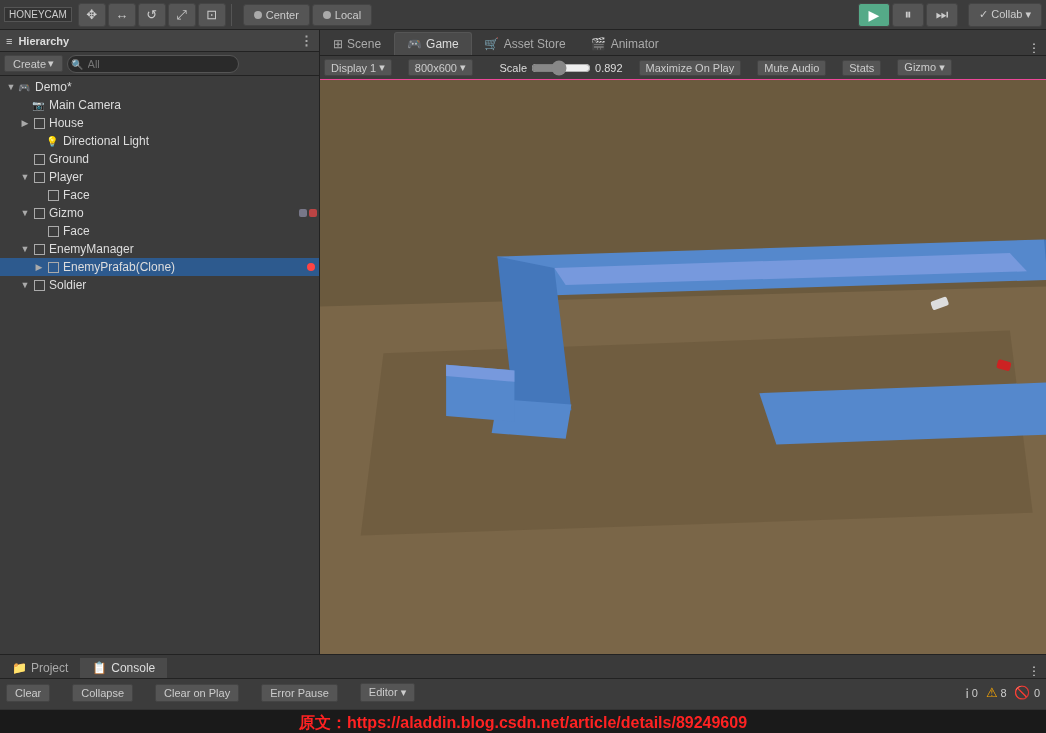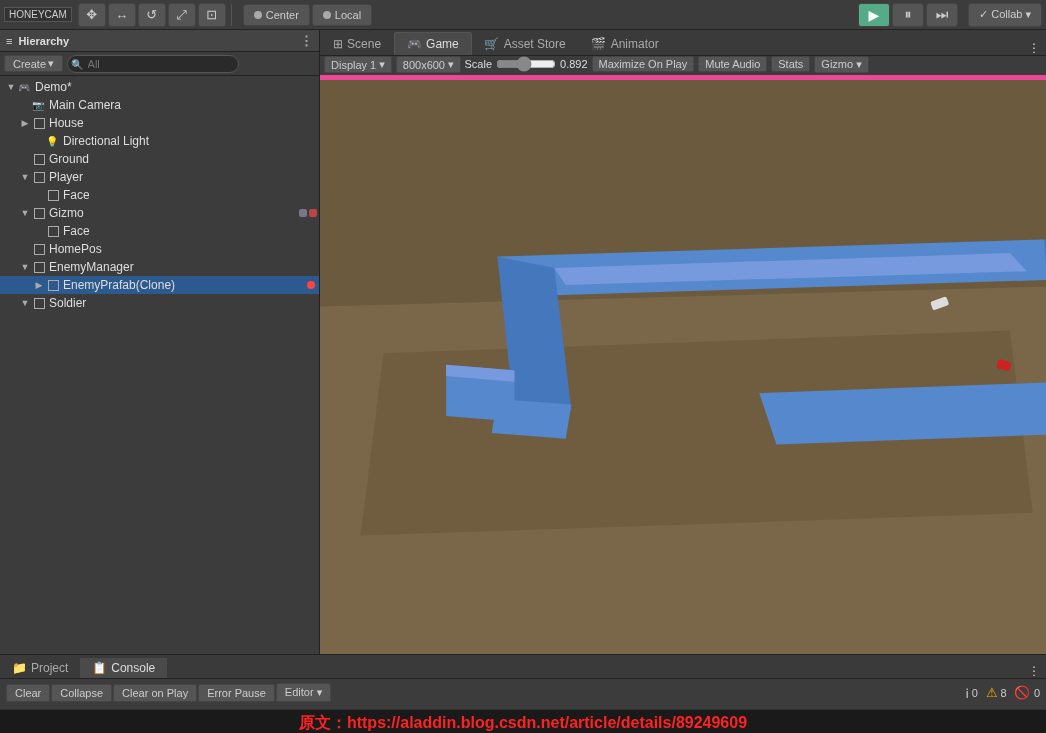--- a/index.html
+++ b/index.html
@@ -170,37 +170,37 @@
       border-bottom: 1px solid #222;
       display: flex;
       align-items: flex-end;
     }
 
     
     #game-toolbar {
       height: 24px;
       background: #3c3c3c;
       display: flex;
-      align-items: flex-start;
+      align-items: center;
       padding: 0 4px;
-      gap: 4px;
-      border-bottom: 5px solid #ec4899;
+      gap: 16px;
+      border-bottom: 1px solid #ec4899;
       font-size: 11px;
     }
     .dropdown-btn {
       padding: 1px 6px;
       background: #555;
       border: 1px solid #444;
       border-radius: 2px;
       cursor: pointer;
       color: #ccc;
       font-size: 11px;
       display: flex; align-items: center; gap: 3px;
     }
-    .scale-group { display: flex; align-items: center; gap: 4px; }
+    .scale-group { display: flex; align-items: center; gap: 4px; margin-left: 11px; }
     .scale-slider {
       width: 60px;
       accent-color: #888;
     }
     .toggle-btn {
       padding: 1px 6px;
       background: #555;
       border: 1px solid #444;
       border-radius: 2px;
       cursor: pointer;
@@ -244,21 +244,21 @@
       color: #aaa;
       display: flex; align-items: center; gap: 4px;
     }
     .bottom-tab.active { background: #4a4a4a; color: #ddd; }
 
     #console-toolbar {
       height: 27px;
       display: flex;
       align-items: center;
       padding: 0 6px;
-      gap: 1px;
+      gap: 22px;
     }
     .console-btn {
       padding: 2px 8px;
       background: #555;
       border: 1px solid #444;
       border-radius: 2px;
       cursor: pointer;
       color: #ccc;
       font-size: 11px;
     }
@@ -421,27 +421,20 @@
       </div>
 
       <div class="tree-item indent2">
         <span class="arrow"> </span>
         <span class="item-icon">
             <span class="go-icon"></span>
           </span>
         <span>Face</span>
       </div>
 
-      <div class="tree-item indent1">
-        <span class="arrow"> </span>
-        <span class="item-icon">
-            <span class="go-icon"></span>
-          </span>
-        <span>HomePos</span>
-      </div>
 
 
 
       <div class="tree-item indent1">
         <span class="arrow">▼</span>
         <span class="item-icon">
             <span class="go-icon"></span>
           </span>
         <span>EnemyManager</span>
       </div>

